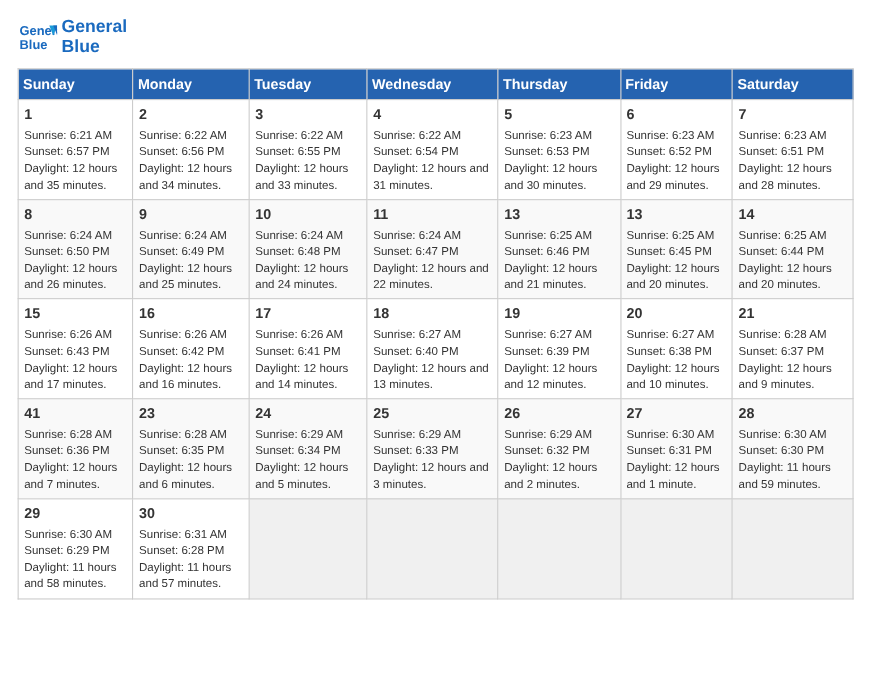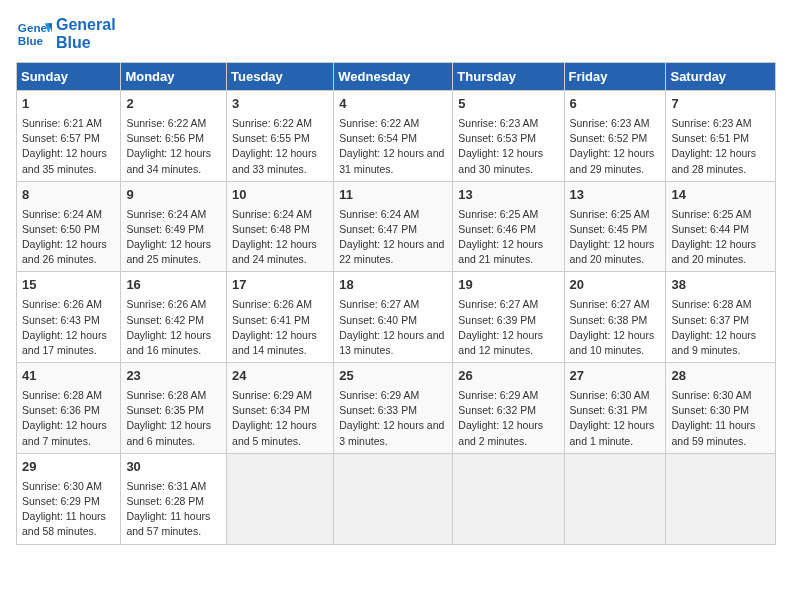--- a/index.html
+++ b/index.html
@@ -121,21 +121,21 @@
         <td><span class="day-num">13</span><span>Sunrise: 6:25 AM</span><br><span>Sunset: 6:45 PM</span><br><span>Daylight: 12 hours and 20 minutes.</span></td>
         <td><span class="day-num">14</span><span>Sunrise: 6:25 AM</span><br><span>Sunset: 6:44 PM</span><br><span>Daylight: 12 hours and 20 minutes.</span></td>
       </tr>
       <tr>
         <td><span class="day-num">15</span><span>Sunrise: 6:26 AM</span><br><span>Sunset: 6:43 PM</span><br><span>Daylight: 12 hours and 17 minutes.</span></td>
         <td><span class="day-num">16</span><span>Sunrise: 6:26 AM</span><br><span>Sunset: 6:42 PM</span><br><span>Daylight: 12 hours and 16 minutes.</span></td>
         <td><span class="day-num">17</span><span>Sunrise: 6:26 AM</span><br><span>Sunset: 6:41 PM</span><br><span>Daylight: 12 hours and 14 minutes.</span></td>
         <td><span class="day-num">18</span><span>Sunrise: 6:27 AM</span><br><span>Sunset: 6:40 PM</span><br><span>Daylight: 12 hours and 13 minutes.</span></td>
         <td><span class="day-num">19</span><span>Sunrise: 6:27 AM</span><br><span>Sunset: 6:39 PM</span><br><span>Daylight: 12 hours and 12 minutes.</span></td>
         <td><span class="day-num">20</span><span>Sunrise: 6:27 AM</span><br><span>Sunset: 6:38 PM</span><br><span>Daylight: 12 hours and 10 minutes.</span></td>
-        <td><span class="day-num">38</span><span>Sunrise: 6:28 AM</span><br><span>Sunset: 6:37 PM</span><br><span>Daylight: 12 hours and 9 minutes.</span></td>
+        <td><span class="day-num">21</span><span>Sunrise: 6:28 AM</span><br><span>Sunset: 6:37 PM</span><br><span>Daylight: 12 hours and 9 minutes.</span></td>
       </tr>
       <tr>
         <td><span class="day-num">41</span><span>Sunrise: 6:28 AM</span><br><span>Sunset: 6:36 PM</span><br><span>Daylight: 12 hours and 7 minutes.</span></td>
         <td><span class="day-num">23</span><span>Sunrise: 6:28 AM</span><br><span>Sunset: 6:35 PM</span><br><span>Daylight: 12 hours and 6 minutes.</span></td>
         <td><span class="day-num">24</span><span>Sunrise: 6:29 AM</span><br><span>Sunset: 6:34 PM</span><br><span>Daylight: 12 hours and 5 minutes.</span></td>
         <td><span class="day-num">25</span><span>Sunrise: 6:29 AM</span><br><span>Sunset: 6:33 PM</span><br><span>Daylight: 12 hours and 3 minutes.</span></td>
         <td><span class="day-num">26</span><span>Sunrise: 6:29 AM</span><br><span>Sunset: 6:32 PM</span><br><span>Daylight: 12 hours and 2 minutes.</span></td>
         <td><span class="day-num">27</span><span>Sunrise: 6:30 AM</span><br><span>Sunset: 6:31 PM</span><br><span>Daylight: 12 hours and 1 minute.</span></td>
         <td><span class="day-num">28</span><span>Sunrise: 6:30 AM</span><br><span>Sunset: 6:30 PM</span><br><span>Daylight: 11 hours and 59 minutes.</span></td>
       </tr>

